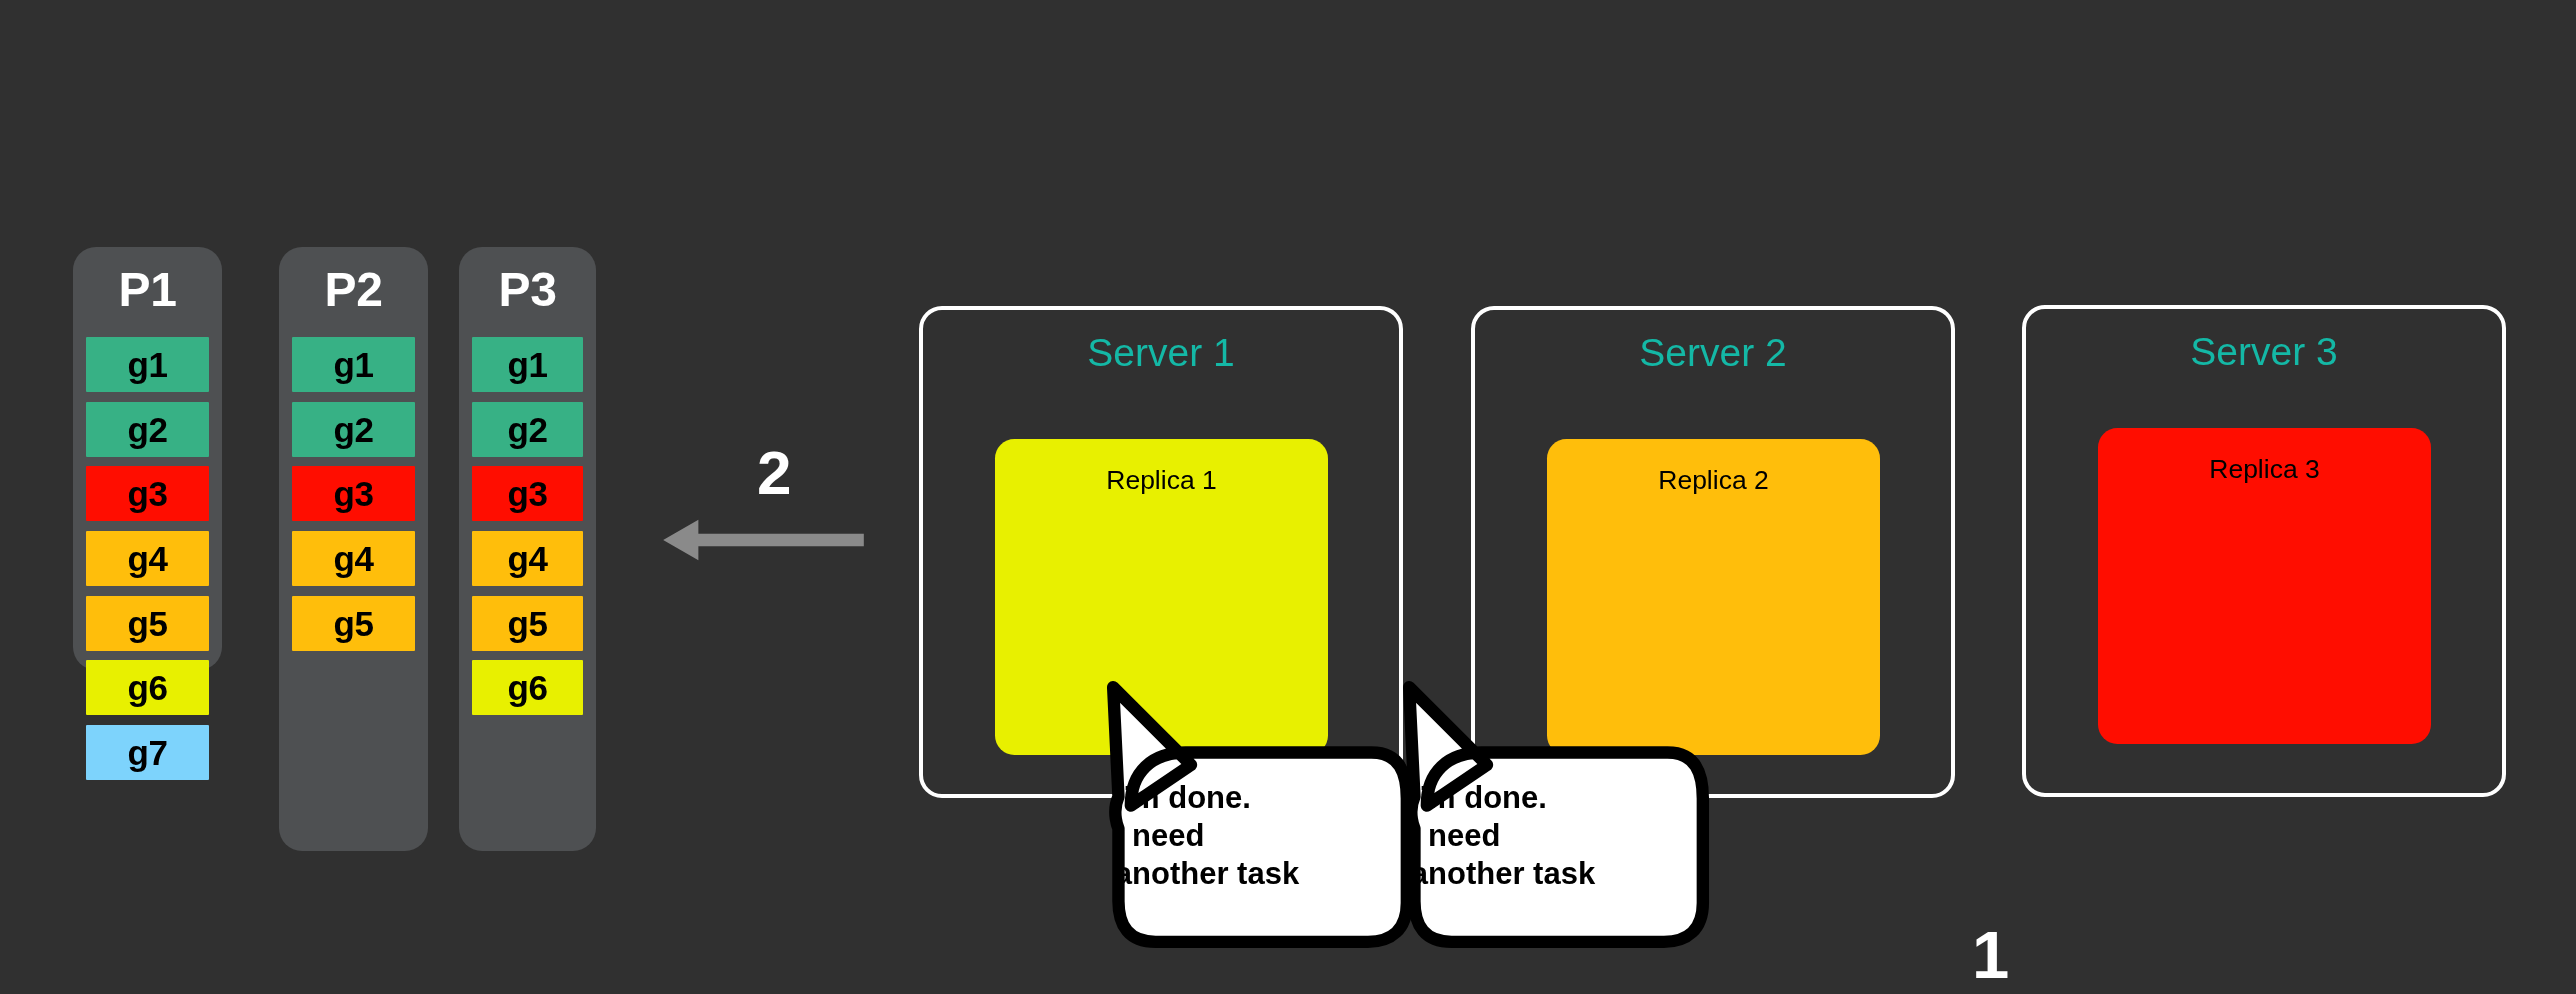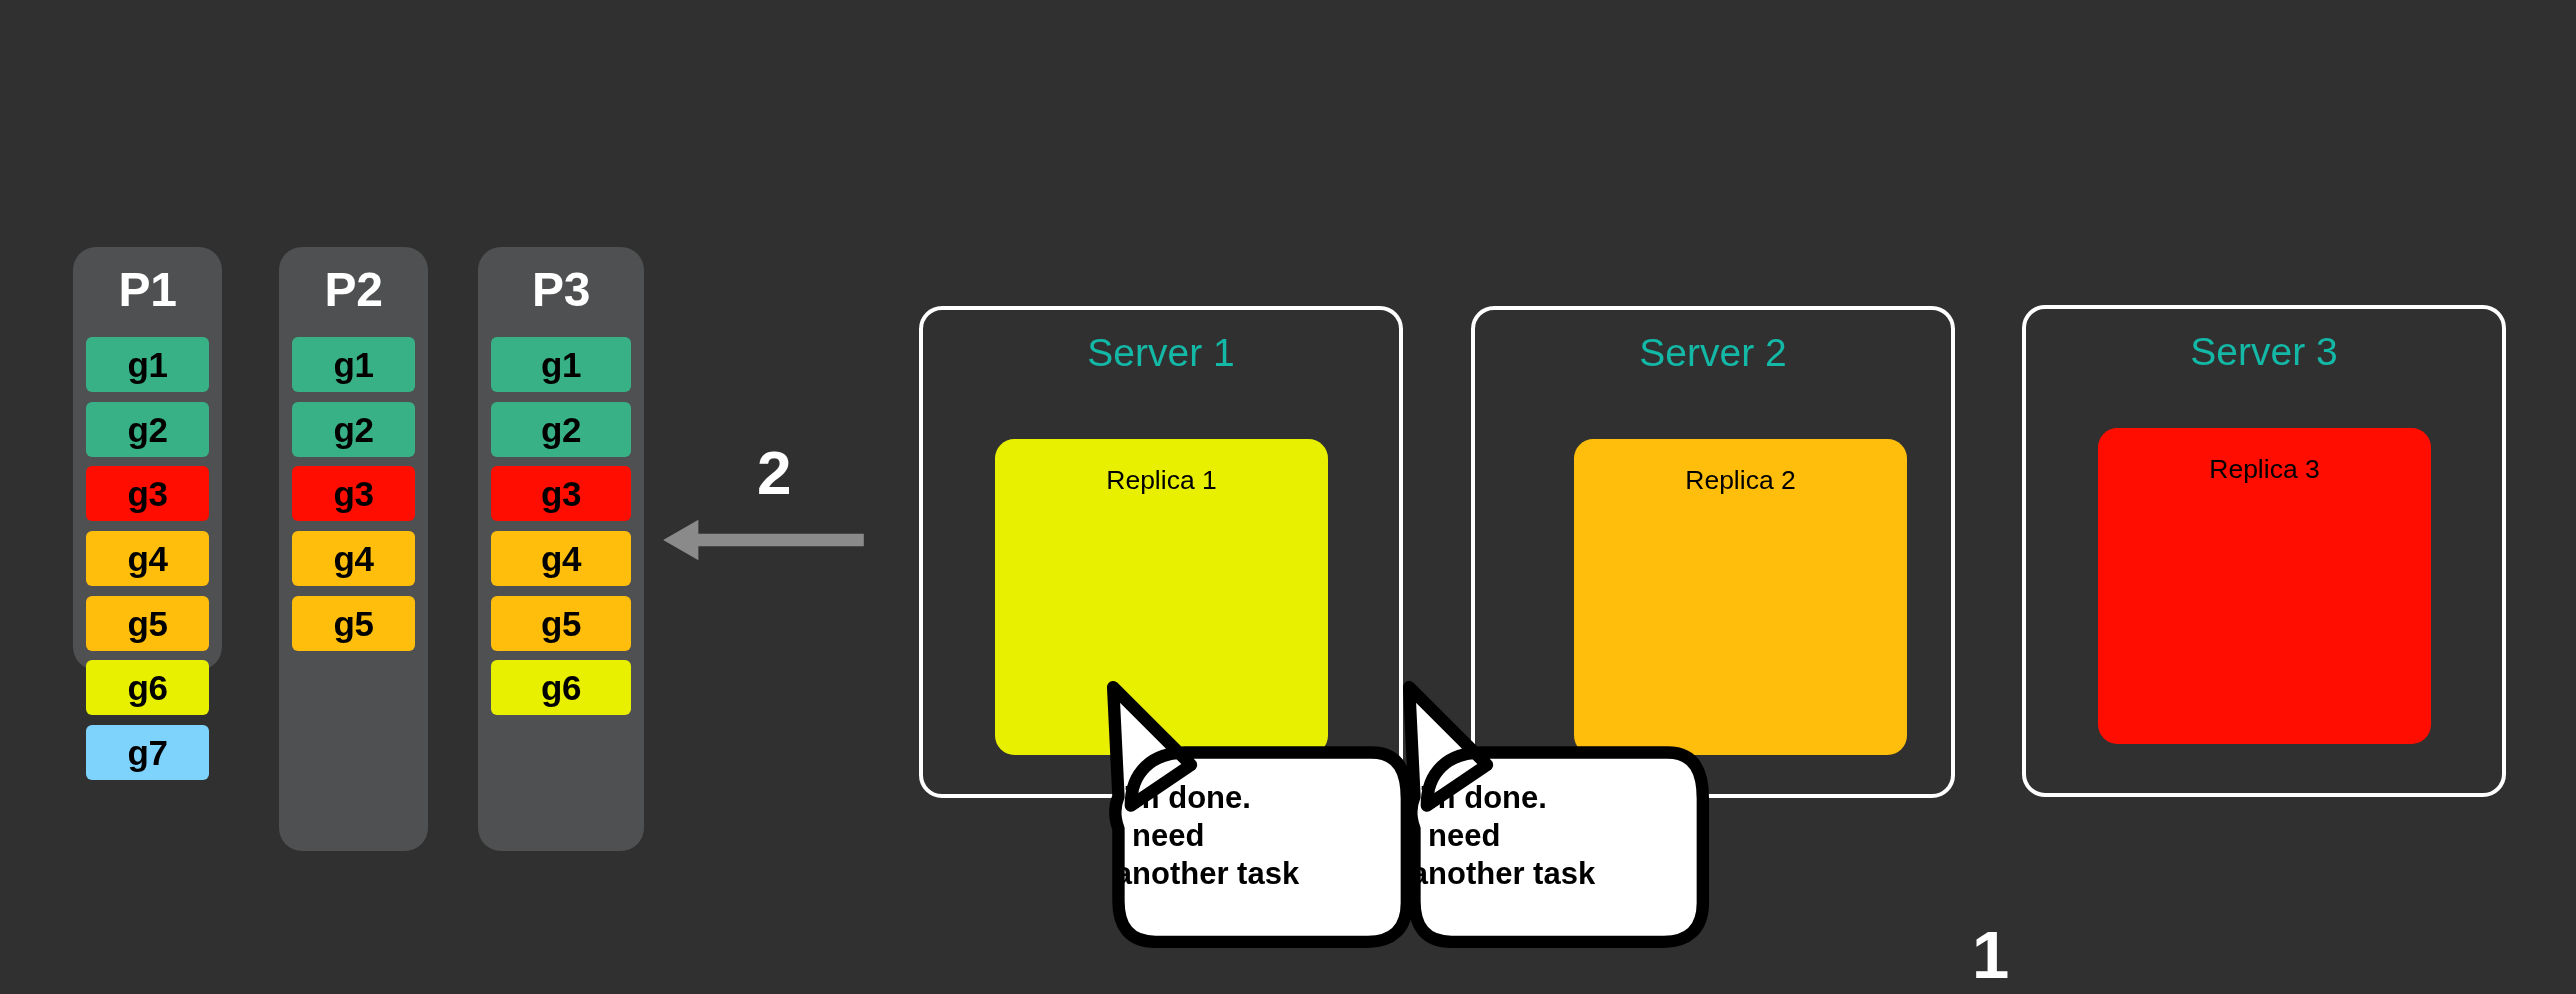--- a/index.html
+++ b/index.html
@@ -37,21 +37,21 @@
   }
   .group-list {
     position: absolute;
     top: 90px;
     left: 13.3px;
     right: 13.3px;
   }
   .group-block {
     height: 55px;
     margin-bottom: 9.7px;
-    border-radius: 6px;
+    border-radius: 1px;
     display: flex;
     align-items: center;
     justify-content: center;
     color: #000000;
     font-size: 35px;
     font-weight: 700;
     line-height: 1;
     letter-spacing: -0.4px;
   }
 
@@ -190,21 +190,21 @@
         </div>
       <div class="group-block" style="background:#ffbe0b;">
           <span>g4</span>
         </div>
       <div class="group-block" style="background:#ffbe0b;">
           <span>g5</span>
         </div>
     </div>
   </div>
 
-  <div class="partition" style="left:478px; top:247px; width:166px; height:604px;">
+  <div class="partition" style="left:459px; top:247px; width:137px; height:604px;">
     <div class="partition-title">P3</div>
     <div class="group-list">
       <div class="group-block" style="background:#37b185;">
           <span>g1</span>
         </div>
       <div class="group-block" style="background:#37b185;">
           <span>g2</span>
         </div>
       <div class="group-block" style="background:#ff0d00;">
           <span>g3</span>
@@ -252,21 +252,21 @@
                Z" fill="#ffffff" stroke="#000000" stroke-width="14" stroke-linejoin="round"></path>
     </svg>
     <div class="bubble-text" style="top:99px; left:8.8px; width:292px;">I’m done.
 I need
 another task</div>
   </div>
 
   <div class="server-box" style="left:1471px; top:306px; width:484px; height:492px;">
     <div class="server-title">Server 2</div>
   </div>
-  <div class="replica-box" style="left:1547px; top:439px; width:333px; height:316px; background:#ffbe0b;margin-left:27px;">
+  <div class="replica-box" style="left:1547px; top:439px; width:333px; height:316px; background:#ffbe0b;">
     <div class="replica-label">Replica 2</div>
   </div>
 
   <div class="bubble" style="left:1402px; top:680px; width:308px; height:276px;">
     <svg width="308" height="276" viewBox="0 0 348 312">
       <path d="M 28,142
                C 28,104 52,82 90,82
                L 300,82
                C 332,82 340,106 340,134
                L 340,252

